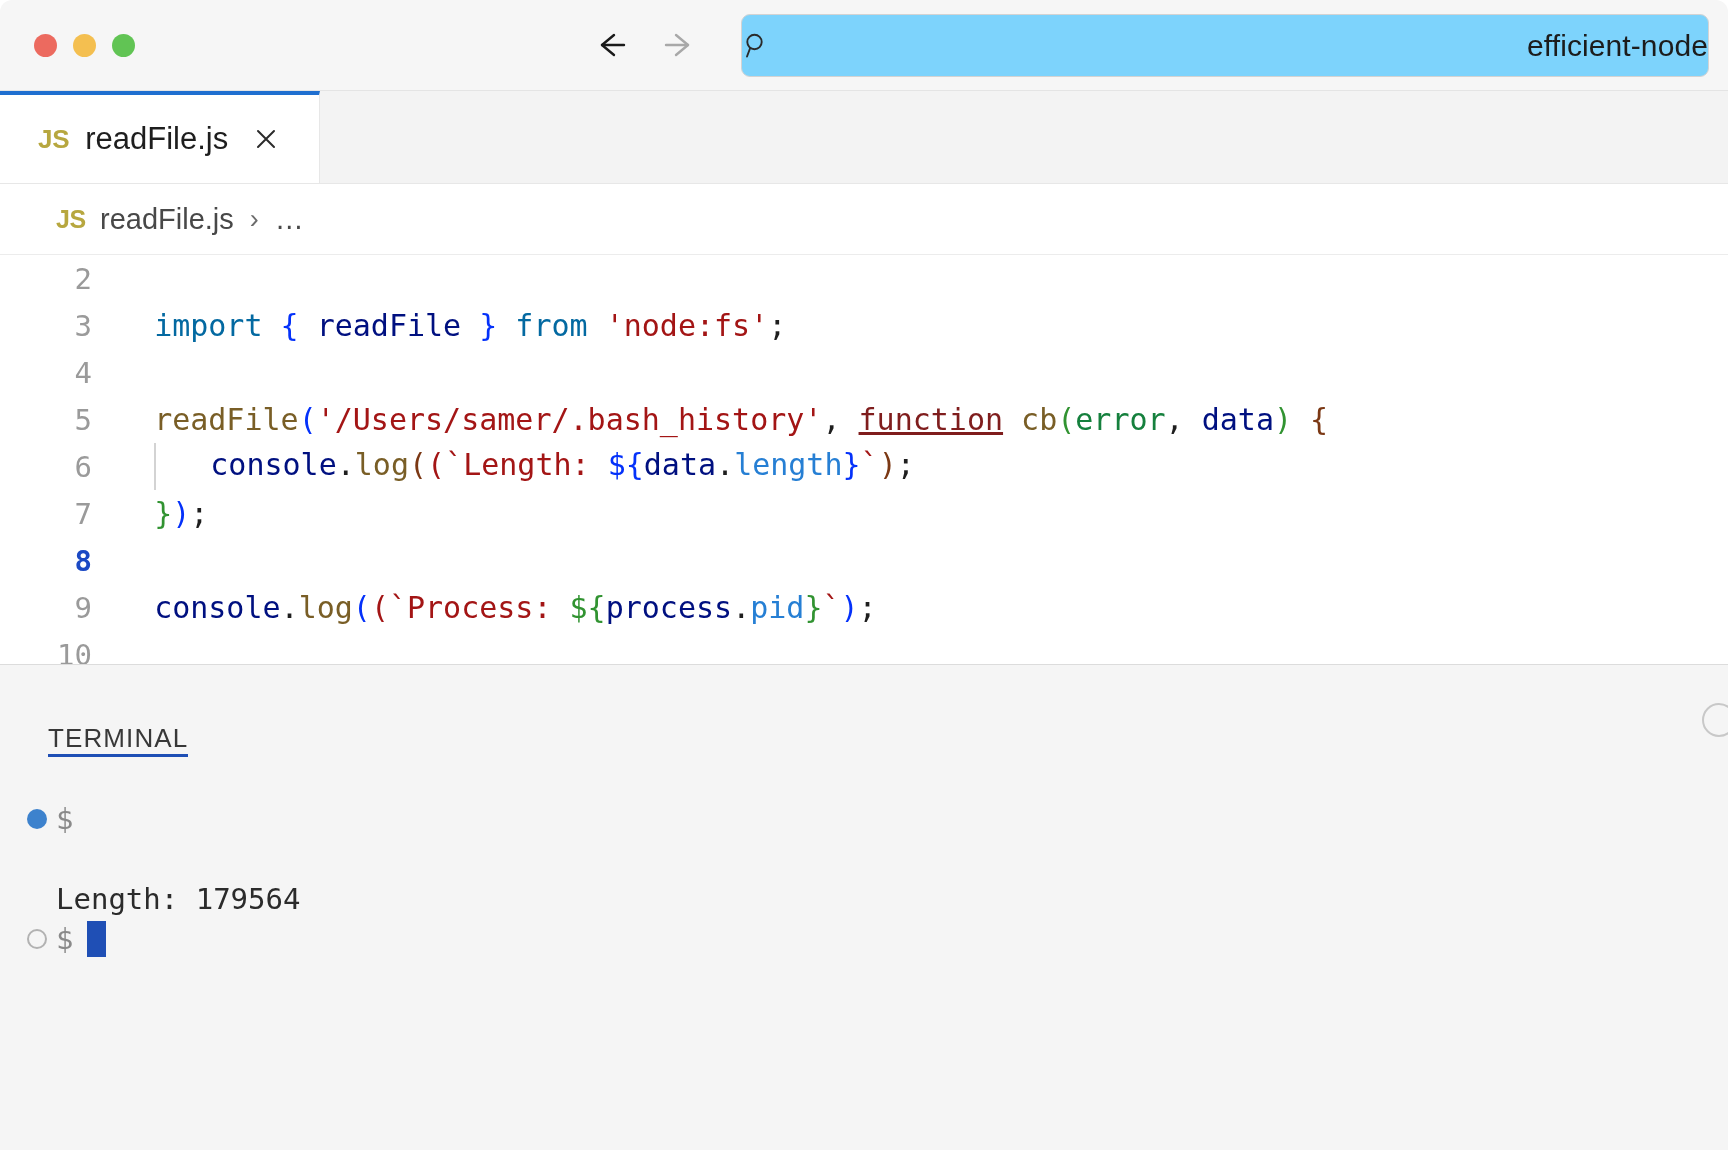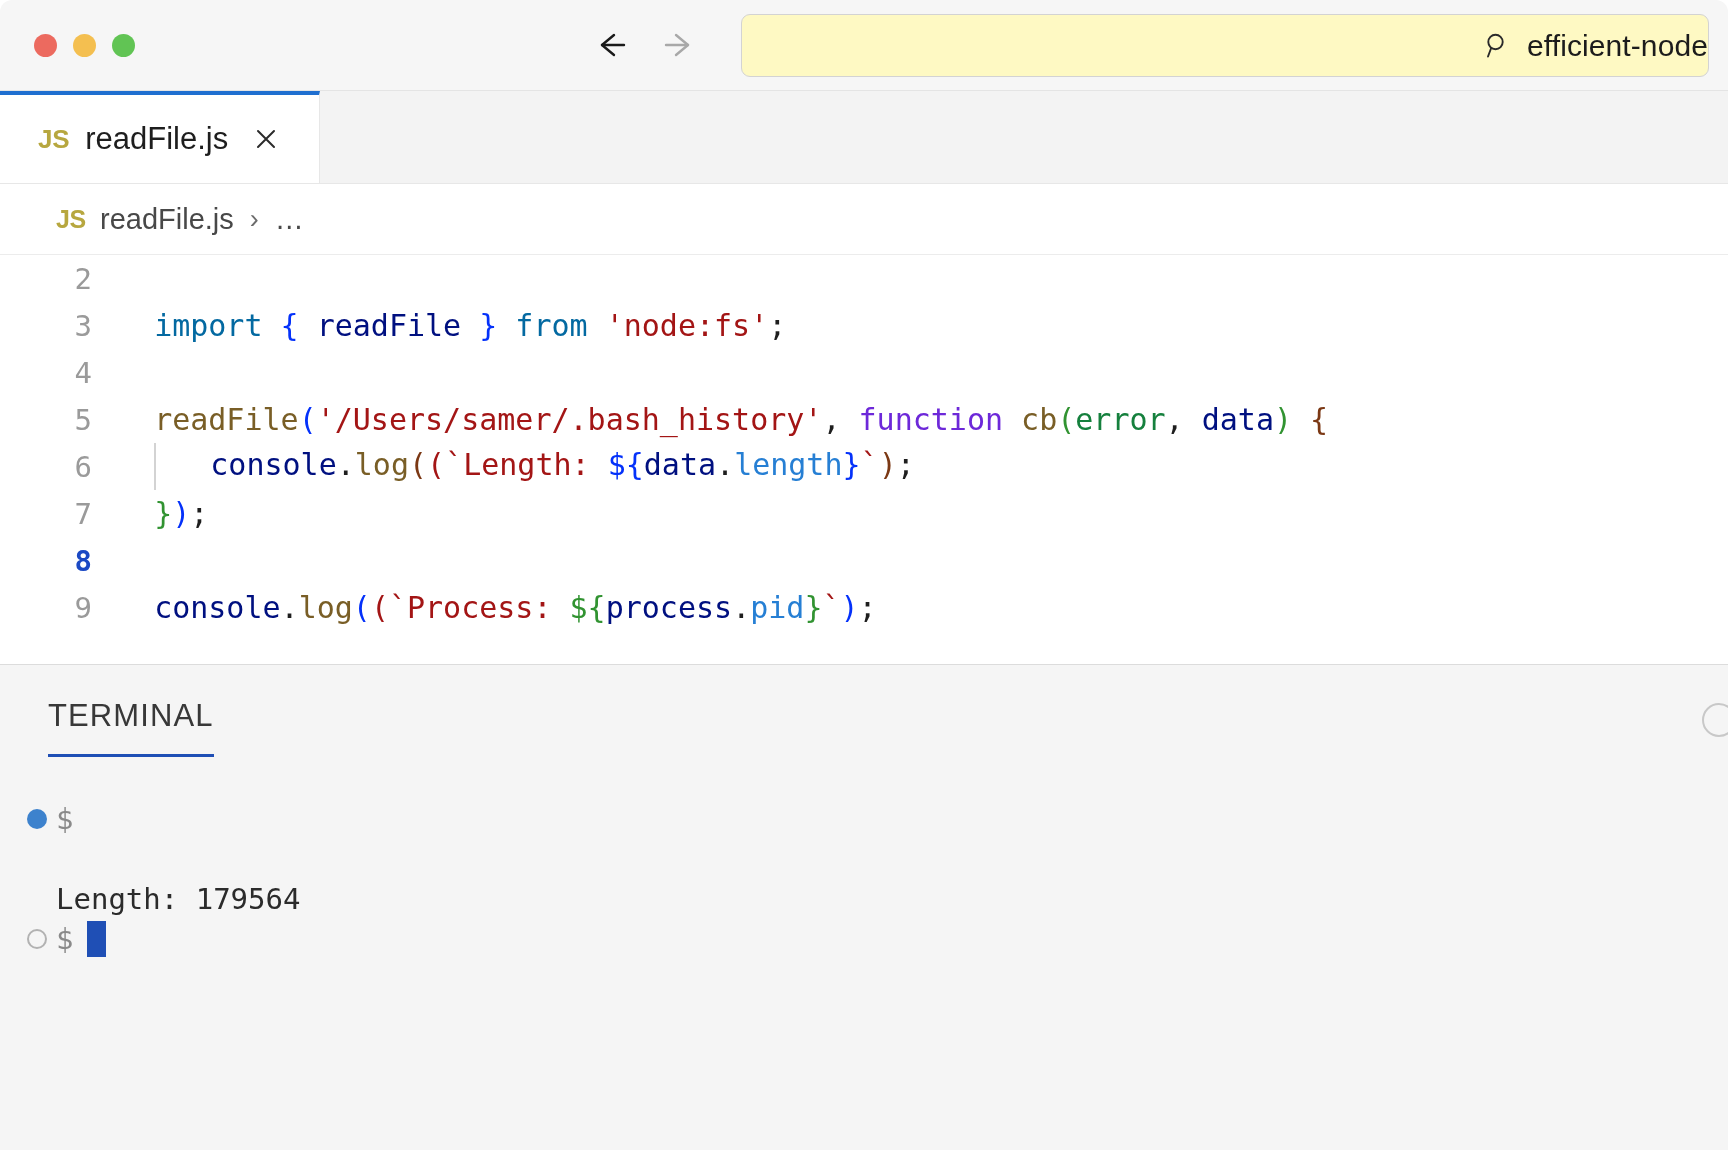--- a/index.html
+++ b/index.html
@@ -39,24 +39,24 @@
   .navbtns {
     position: absolute; left: 593px; top: 50%;
     transform: translateY(-50%);
     display: flex; align-items: center; gap: 32px;
   }
   .navarrow { width: 36px; height: 36px; display:block; }
 
   .searchpill {
     position: absolute; left: 741px; top: 14px;
     width: 968px; height: 63px;
-    background: #fef9c3;
+    background: #7dd3fc;
     border: 1px solid #d3d3d3;
     border-radius: 9px;
-    display: flex; align-items: center; justify-content: flex-end;
+    display: flex; align-items: center; justify-content: space-between;
     gap: 14px;
   }
   .searchpill .magnifier { width: 30px; height: 30px; display:block; }
   .searchpill .qtext {
     font-size: 30px; color: #1c1c1c; letter-spacing: 0.1px;
     font-family: "Liberation Sans", sans-serif;
   }
 
   
   .tabstrip {
@@ -135,21 +135,21 @@
   .guide {
     display: inline-block;
     border-left: 2px solid #d3d3d3;
     height: 47px;
     margin-right: 0;
     vertical-align: middle;
   }
 
   
   .t-kw      { color: #0369a1; }
-  .t-ctrl    { color: #6d28d9; }
+  .t-ctrl    { color: #7f1d1d; text-decoration: underline; }
   .t-str     { color: #a31515; }
   .t-var     { color: #001080; }
   .t-fn      { color: #795e26; }
   .t-param   { color: #15803d; }
   .t-prop    { color: #267fd4; }
   .t-plain   { color: #1e1e1e; }
   .t-br1     { color: #0431fa; }
   .t-br2     { color: #319331; }
   .t-br3     { color: #7b3814; }
   .t-tplsub  { color: #0431fa; }
@@ -163,23 +163,22 @@
     display: flex; flex-direction: column;
     position: relative;
   }
   .paneltabs {
     height: 92px;
     display: flex; align-items: flex-end;
     padding-left: 48px;
     position: relative;
   }
   .ptab {
-    font-size: 31px; letter-spacing: 1.1px;
+    font-size: 26px; letter-spacing: 1.1px;
     color: #383838; text-transform: uppercase;
-    padding-bottom: 20px;
     border-bottom: 3px solid #1f4fb5;
     font-family: "Liberation Sans", sans-serif;
   }
   .panel-side-ctl {
     position: absolute; right: -8px; top: 38px;
     width: 34px; height: 34px;
     border: 2px solid #c8c8c8;
     border-radius: 50%;
   }
   .termbody {
@@ -312,20 +311,24 @@
     <div class="codeline">
       <span class="lnum active">8</span>
       <span class="ctext"></span>
     </div>
 
     <div class="codeline">
       <span class="lnum">9</span>
       <span class="ctext" title="console.log(`Process: ${process.pid}`);">  <span class="t-var">console</span><span class="t-plain">.</span><span class="t-fn">log</span><span class="t-br1">(</span><span class="t-str">(`Process: </span><span class="t-tplsub2">${</span><span class="t-var">process</span><span class="t-plain">.</span><span class="t-prop">pid</span><span class="t-tplsub2">}</span><span class="t-str">`</span><span class="t-br1">)</span><span class="t-plain">;</span></span>
     </div>
 
+    <div class="codeline">
+      <span class="lnum">10</span>
+      <span class="ctext"></span>
+    </div>
 
   </div>
 
   <div class="panel">
     <div class="paneltabs">
       <span class="ptab">TERMINAL</span>
       <span class="panel-side-ctl"></span>
     </div>
 
     <div class="termbody">

